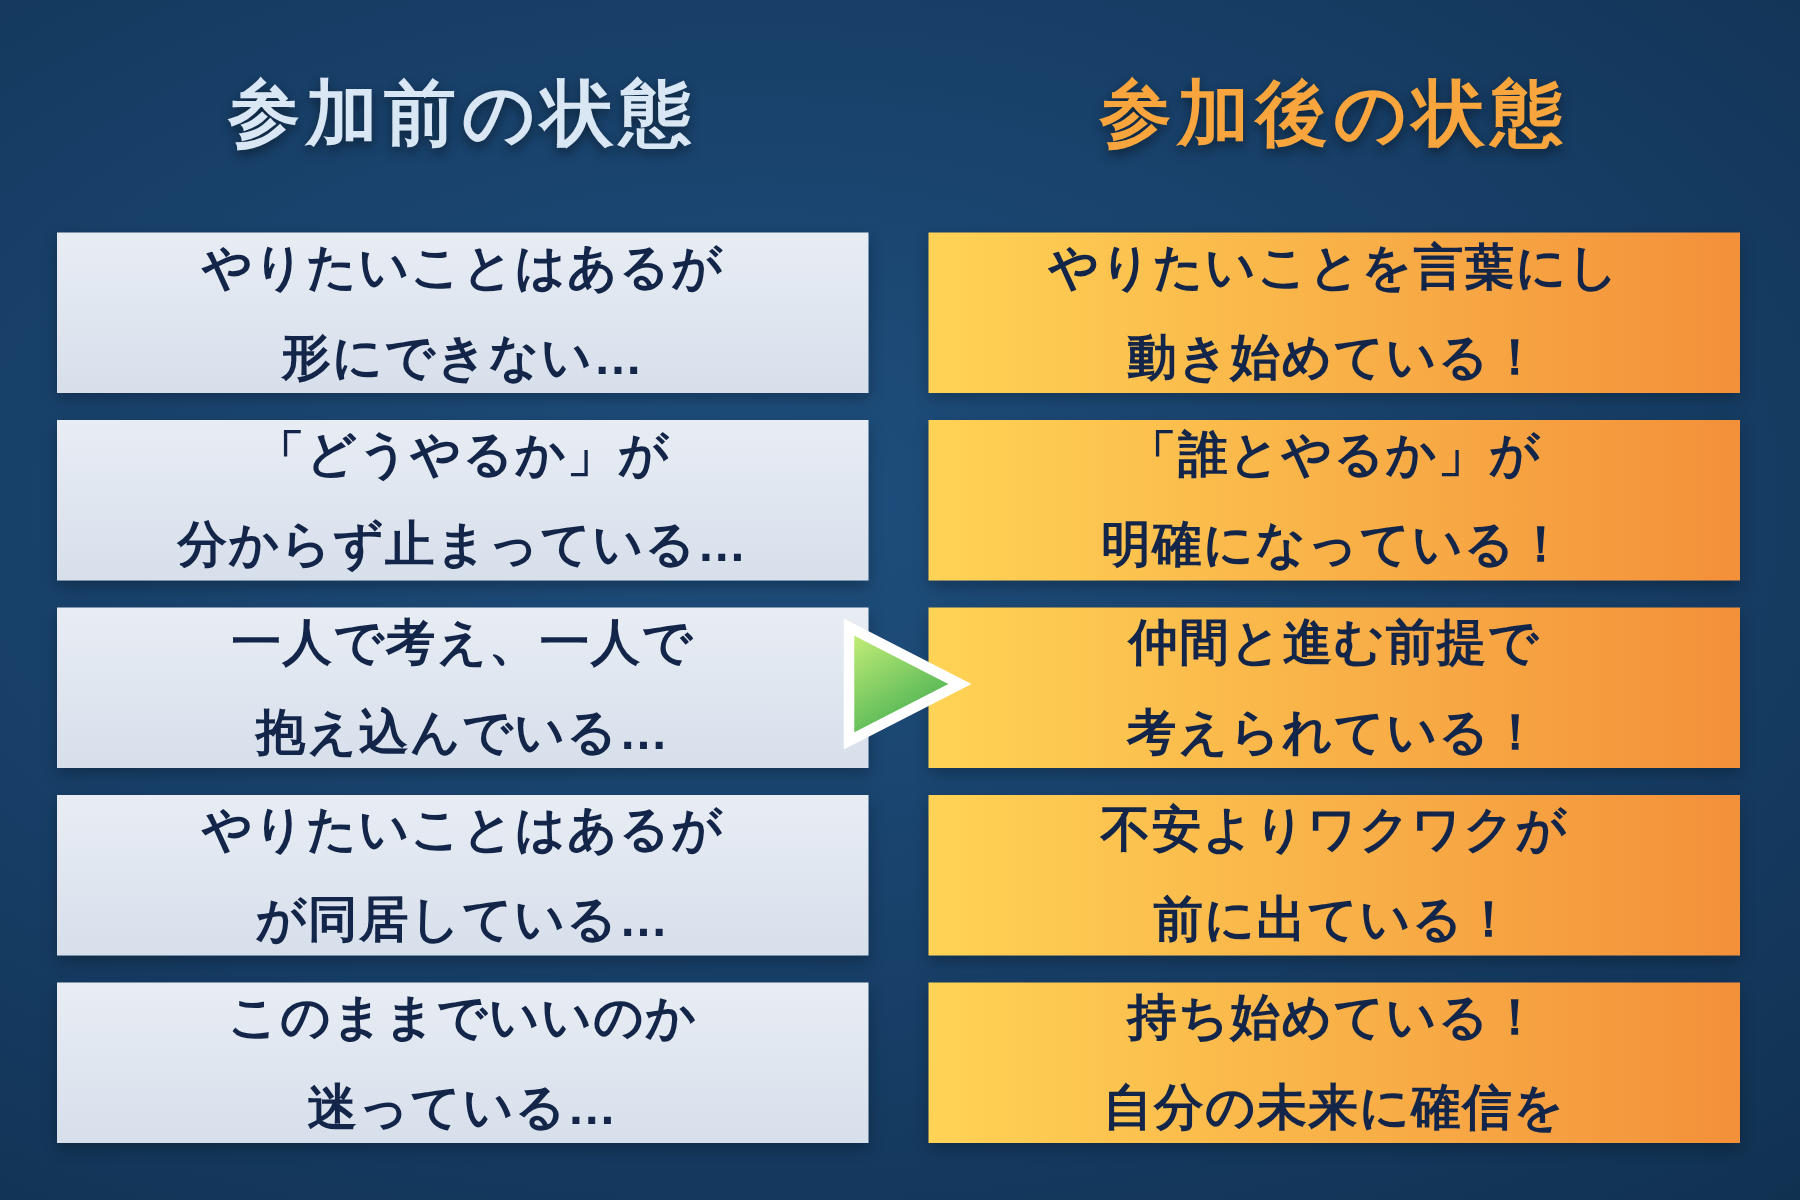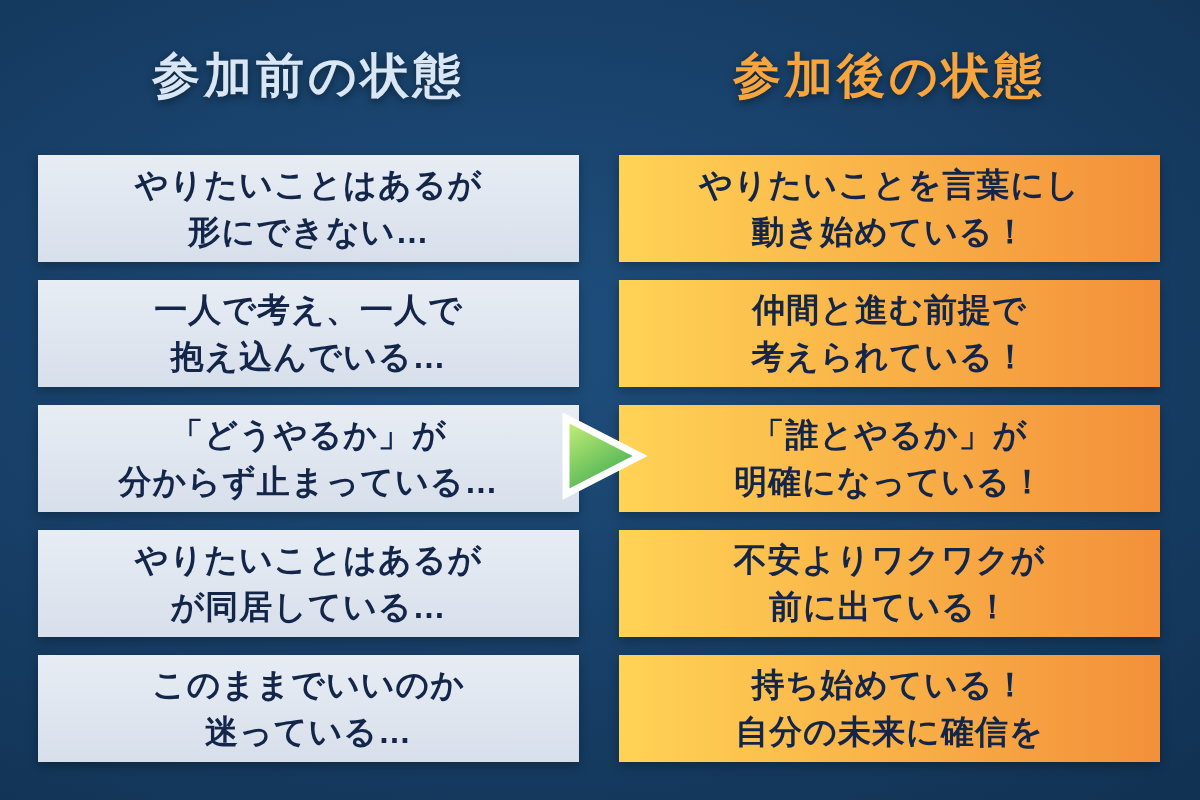--- a/index.html
+++ b/index.html
@@ -49,21 +49,21 @@
   }
   .row {
     display: flex;
     gap: 40px;
     height: 107px;
   }
   .box {
     flex: 1;
     display: flex;
     flex-direction: column;
-    justify-content: center;
+    justify-content: space-between;
     align-items: center;
     text-align: center;
     font-weight: bold;
     font-size: 33px;
     line-height: 1.42;
     letter-spacing: 1px;
     color: #13264a;
     box-shadow: 0 4px 10px rgba(0,0,0,0.28);
   }
   .box.before {
@@ -98,37 +98,37 @@
         <span>形にできない…</span>
       </div>
       <div class="box after">
         <span>やりたいことを言葉にし</span>
         <span>動き始めている！</span>
       </div>
     </div>
 
     <div class="row">
       <div class="box before">
+        <span>「どうやるか」が</span>
+        <span>分からず止まっている…</span>
+      </div>
+      <div class="box after">
+        <span>「誰とやるか」が</span>
+        <span>明確になっている！</span>
+      </div>
+    </div>
+
+    <div class="row">
+      <div class="box before">
         <span>一人で考え、一人で</span>
         <span>抱え込んでいる…</span>
       </div>
       <div class="box after">
         <span>仲間と進む前提で</span>
         <span>考えられている！</span>
-      </div>
-    </div>
-
-    <div class="row">
-      <div class="box before">
-        <span>「どうやるか」が</span>
-        <span>分からず止まっている…</span>
-      </div>
-      <div class="box after">
-        <span>「誰とやるか」が</span>
-        <span>明確になっている！</span>
       </div>
     </div>
 
     <div class="row">
       <div class="box before">
         <span>やりたいことはあるが</span>
         <span>が同居している…</span>
       </div>
       <div class="box after">
         <span>不安よりワクワクが</span>

